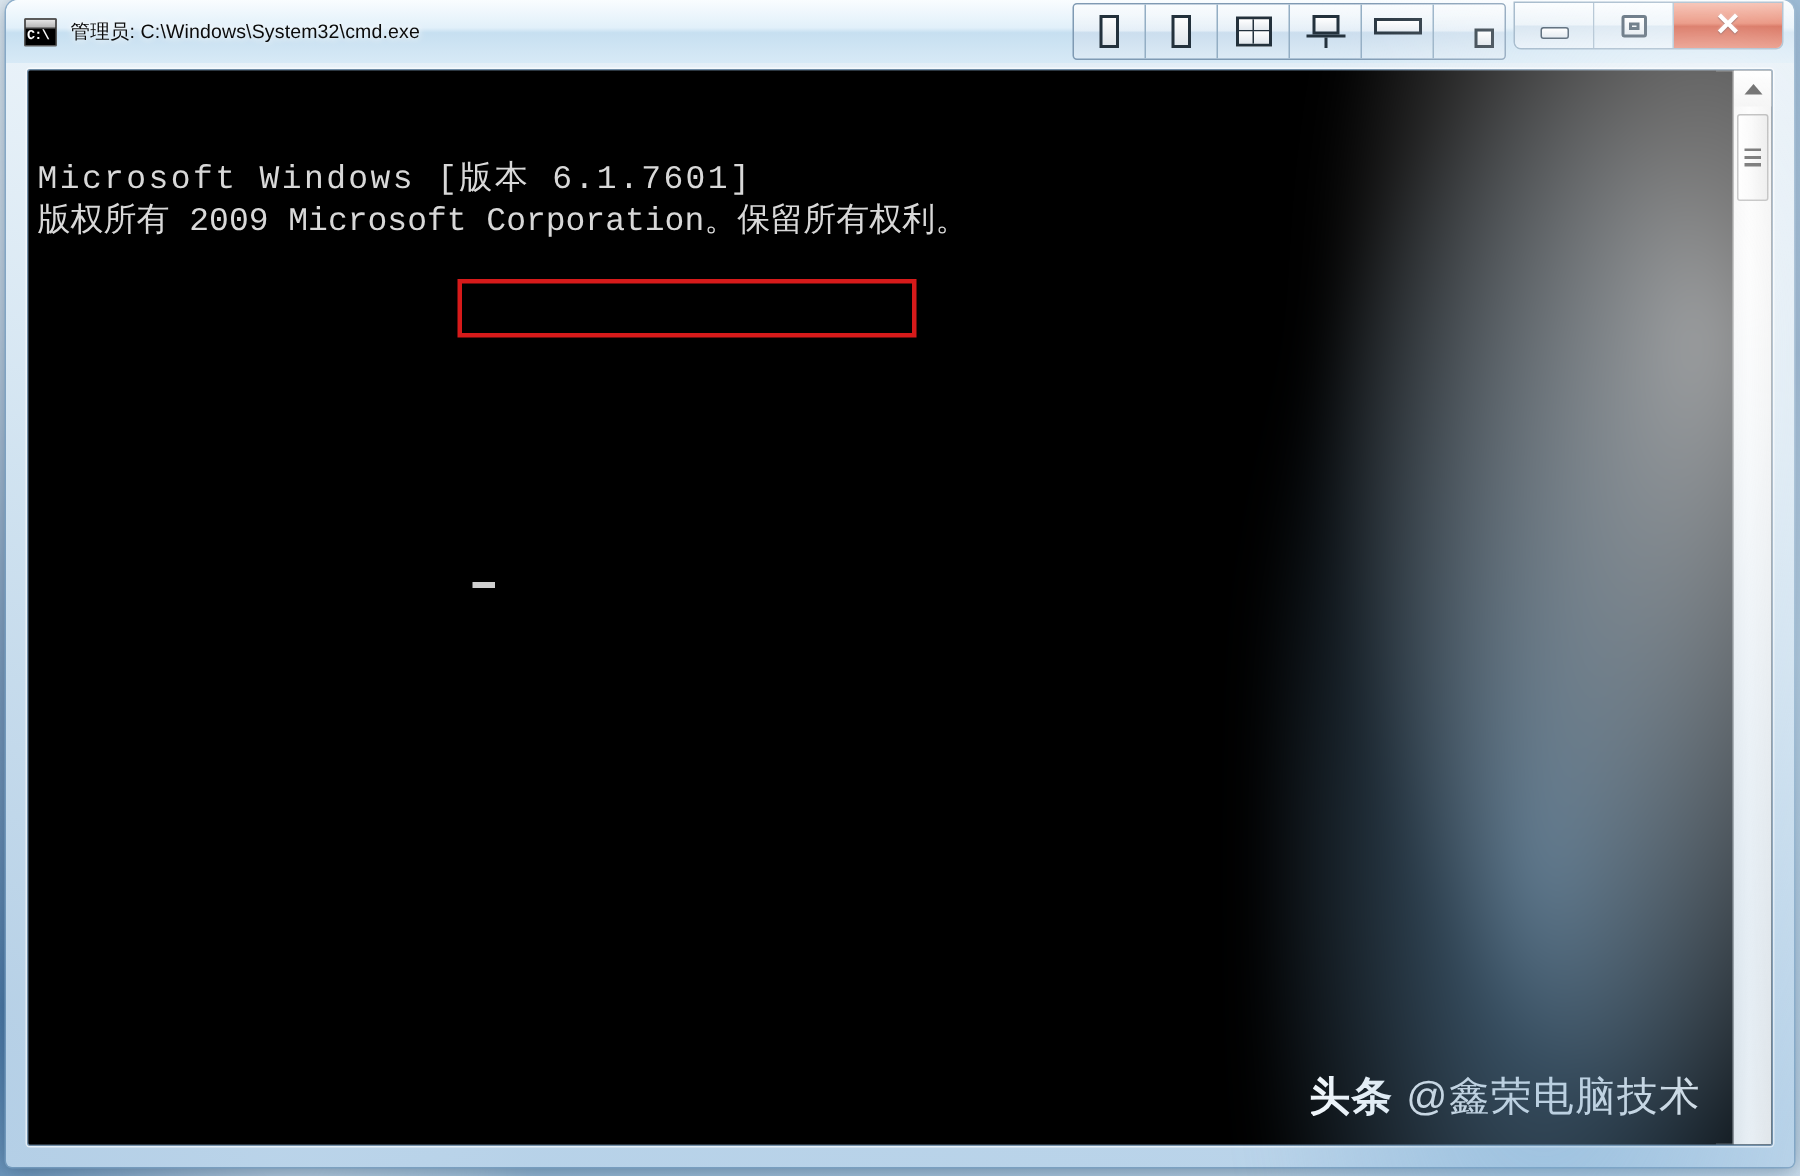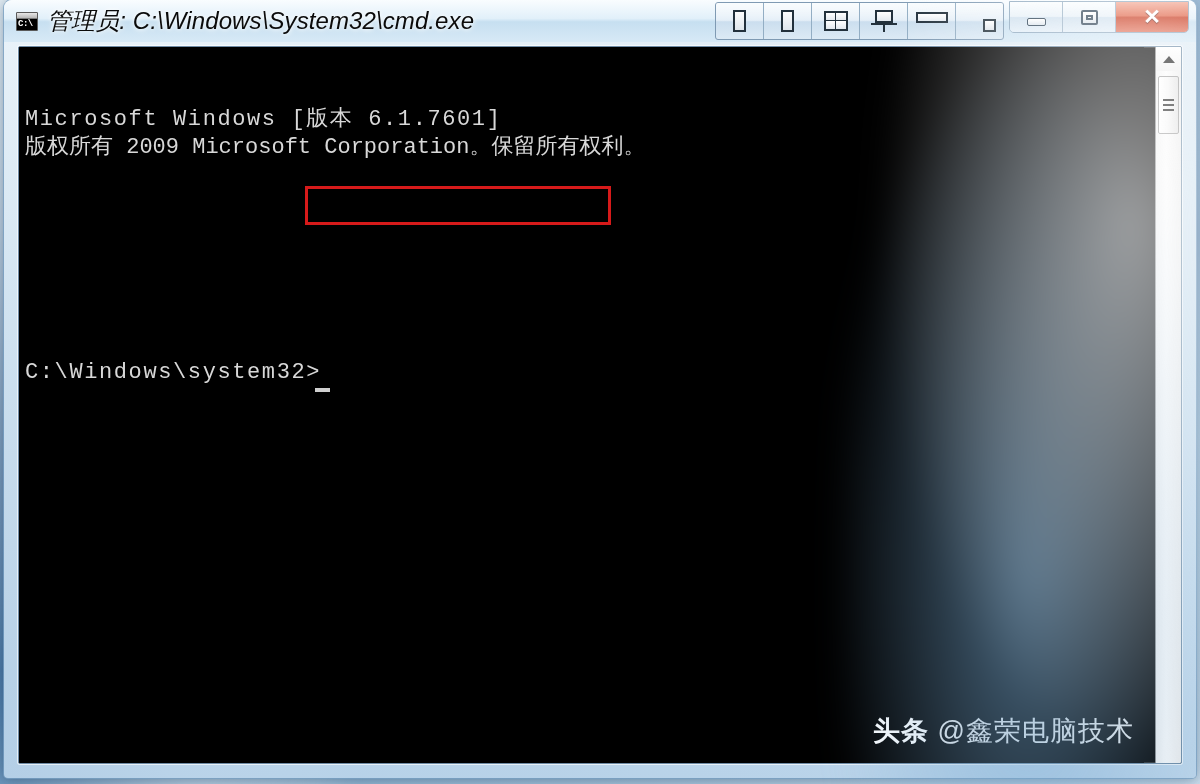--- a/index.html
+++ b/index.html
@@ -98,26 +98,25 @@
     left: 1px; bottom: 0px;
     font-family: "Liberation Mono", monospace;
     font-size: 9px;
     font-weight: bold;
     color: #ffffff;
     line-height: 12px;
     letter-spacing: -.5px;
   }
 
   #title-text {
-    font-size: 24px;
+    font-size: 13px;
     color: #0b0b0b;
     white-space: nowrap;
     text-shadow: 0 0 4px rgba(255,255,255,.95), 0 0 7px rgba(255,255,255,.8);
     letter-spacing: .1px;
-    font-style: italic;
   }
 
   
   #snap-toolbar {
     position: absolute;
     right: 192px;
     top: 2px;
     height: 36px;
     display: flex;
     align-items: stretch;
@@ -442,21 +441,20 @@
       </div>
 
     </div>
 
     <div id="client-wrap">
 
       <div id="console">
 
         <div class="term-line" style="top:60px">Microsoft Windows [版本 6.1.7601]</div>
         <div class="term-line cjk" style="top:88px">版权所有 2009 Microsoft Corporation。保留所有权利。</div>
-        <div class="term-line" style="top:313px">C:\Windows\system32&gt;</div>
 
         <div id="highlight-box"></div>
         <div id="cursor"></div>
 
         <div id="watermark">
           <span class="wm-tou">头条</span>
           <span class="wm-at">@鑫荣电脑技术</span>
         </div>
 
       </div>

